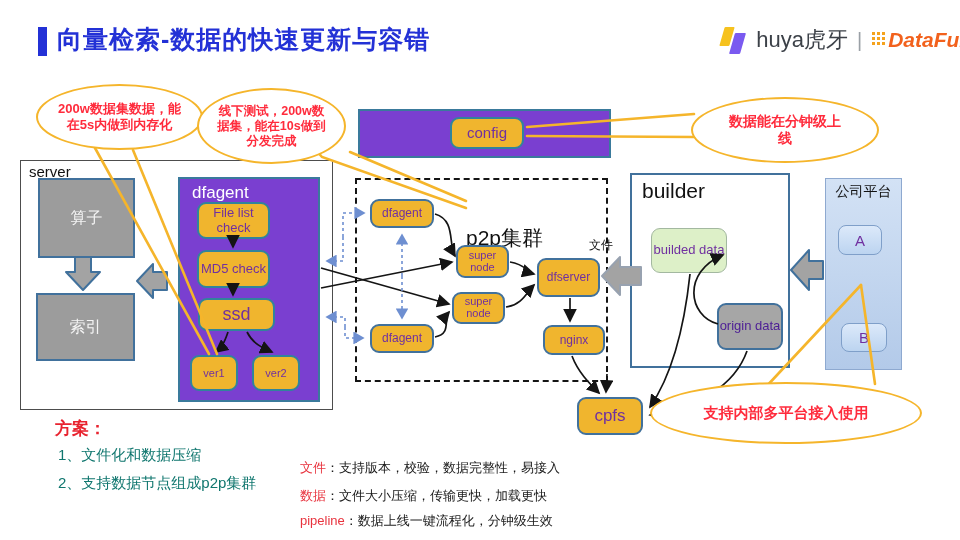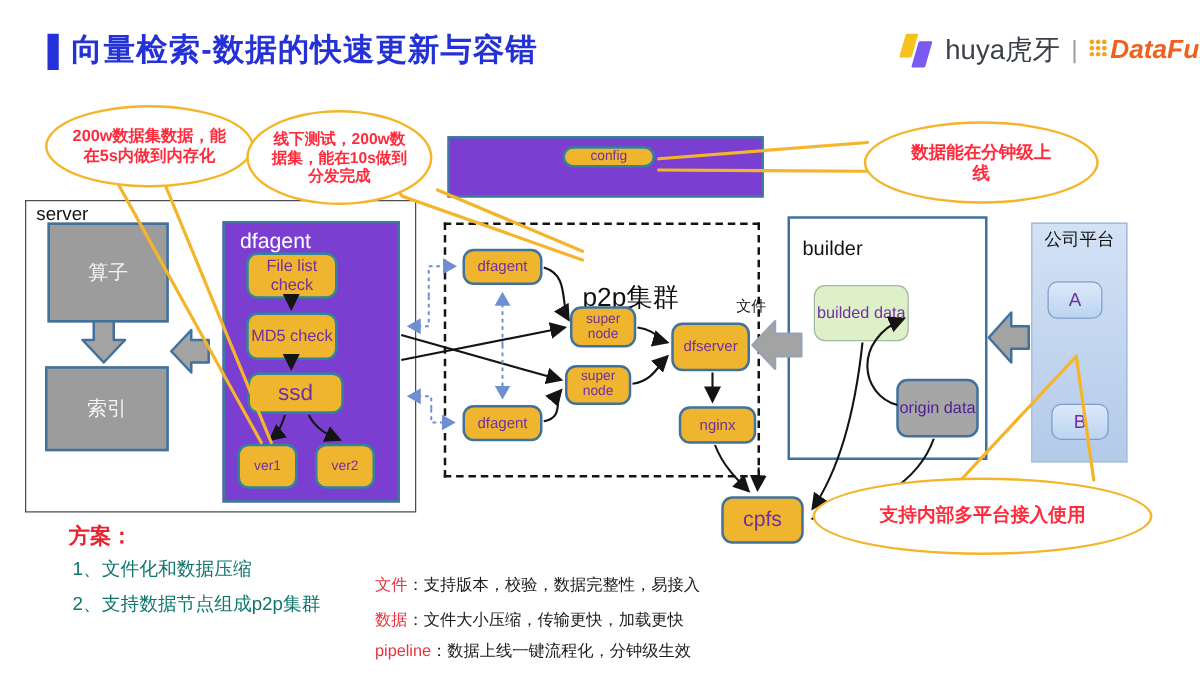--- a/index.html
+++ b/index.html
@@ -78,34 +78,34 @@
   <div class="node purple-big" style="left:178px;top:177px;width:142px;height:225px;">
     <span class="purple-lbl" style="left:12px;top:4px;">dfagent</span>
   </div>
   <div class="node ybox" style="left:197px;top:202px;width:73px;height:37px;font-size:13px;">File list check</div>
   <div class="node ybox" style="left:197px;top:250px;width:73px;height:38px;font-size:13px;">MD5 check</div>
   <div class="node ybox" style="left:198px;top:298px;width:77px;height:33px;font-size:18px;">ssd</div>
   <div class="node ybox" style="left:190px;top:355px;width:48px;height:36px;font-size:11px;">ver1</div>
   <div class="node ybox" style="left:252px;top:355px;width:48px;height:36px;font-size:11px;">ver2</div>
 
   <div class="node purple-big" style="left:358px;top:109px;width:253px;height:49px;border-width:2.5px;"></div>
-  <div class="node ybox" style="left:450px;top:117px;width:74px;height:17px;font-size:11px;z-index:2;">config</div>
+  <div class="node ybox" style="left:450px;top:117px;width:74px;height:32px;font-size:15px;z-index:2;">config</div>
 
   <div class="node dashed-box" style="left:355px;top:178px;width:253px;height:204px;"></div>
   <div class="abs p2p-title">p2p集群</div>
   <div class="node ybox-blue" style="left:370px;top:199px;width:64px;height:29px;font-size:12px;">dfagent</div>
   <div class="node ybox-blue" style="left:370px;top:324px;width:64px;height:29px;font-size:12px;">dfagent</div>
   <div class="node ybox-blue" style="left:456px;top:245px;width:53px;height:33px;font-size:11px;">super node</div>
   <div class="node ybox-blue" style="left:452px;top:292px;width:53px;height:32px;font-size:11px;">super node</div>
   <div class="node ybox-blue" style="left:537px;top:258px;width:63px;height:39px;font-size:12px;">dfserver</div>
   <div class="node ybox-blue" style="left:543px;top:325px;width:62px;height:30px;font-size:12px;">nginx</div>
   <div class="abs file-lbl">文件</div>
 
   <div class="node builder-box" style="left:630px;top:173px;width:160px;height:195px;">
-    <span class="frame-lbl" style="left:10px;top:16px;font-size:16px;text-align:center;">builder</span>
+    <span class="frame-lbl" style="left:10px;top:4px;font-size:21px;text-align:center;">builder</span>
   </div>
   <div class="node green-box" style="left:651px;top:228px;width:76px;height:45px;">builded data</div>
   <div class="node origin-box" style="left:717px;top:303px;width:66px;height:47px;">origin data</div>
 
   <div class="node platform-box" style="left:825px;top:178px;width:77px;height:192px;">
     <span class="platform-lbl">公司平台</span>
   </div>
   <div class="node ab-box" style="left:838px;top:225px;width:44px;height:30px;">A</div>
   <div class="node ab-box" style="left:841px;top:323px;width:46px;height:29px;">B</div>
 

